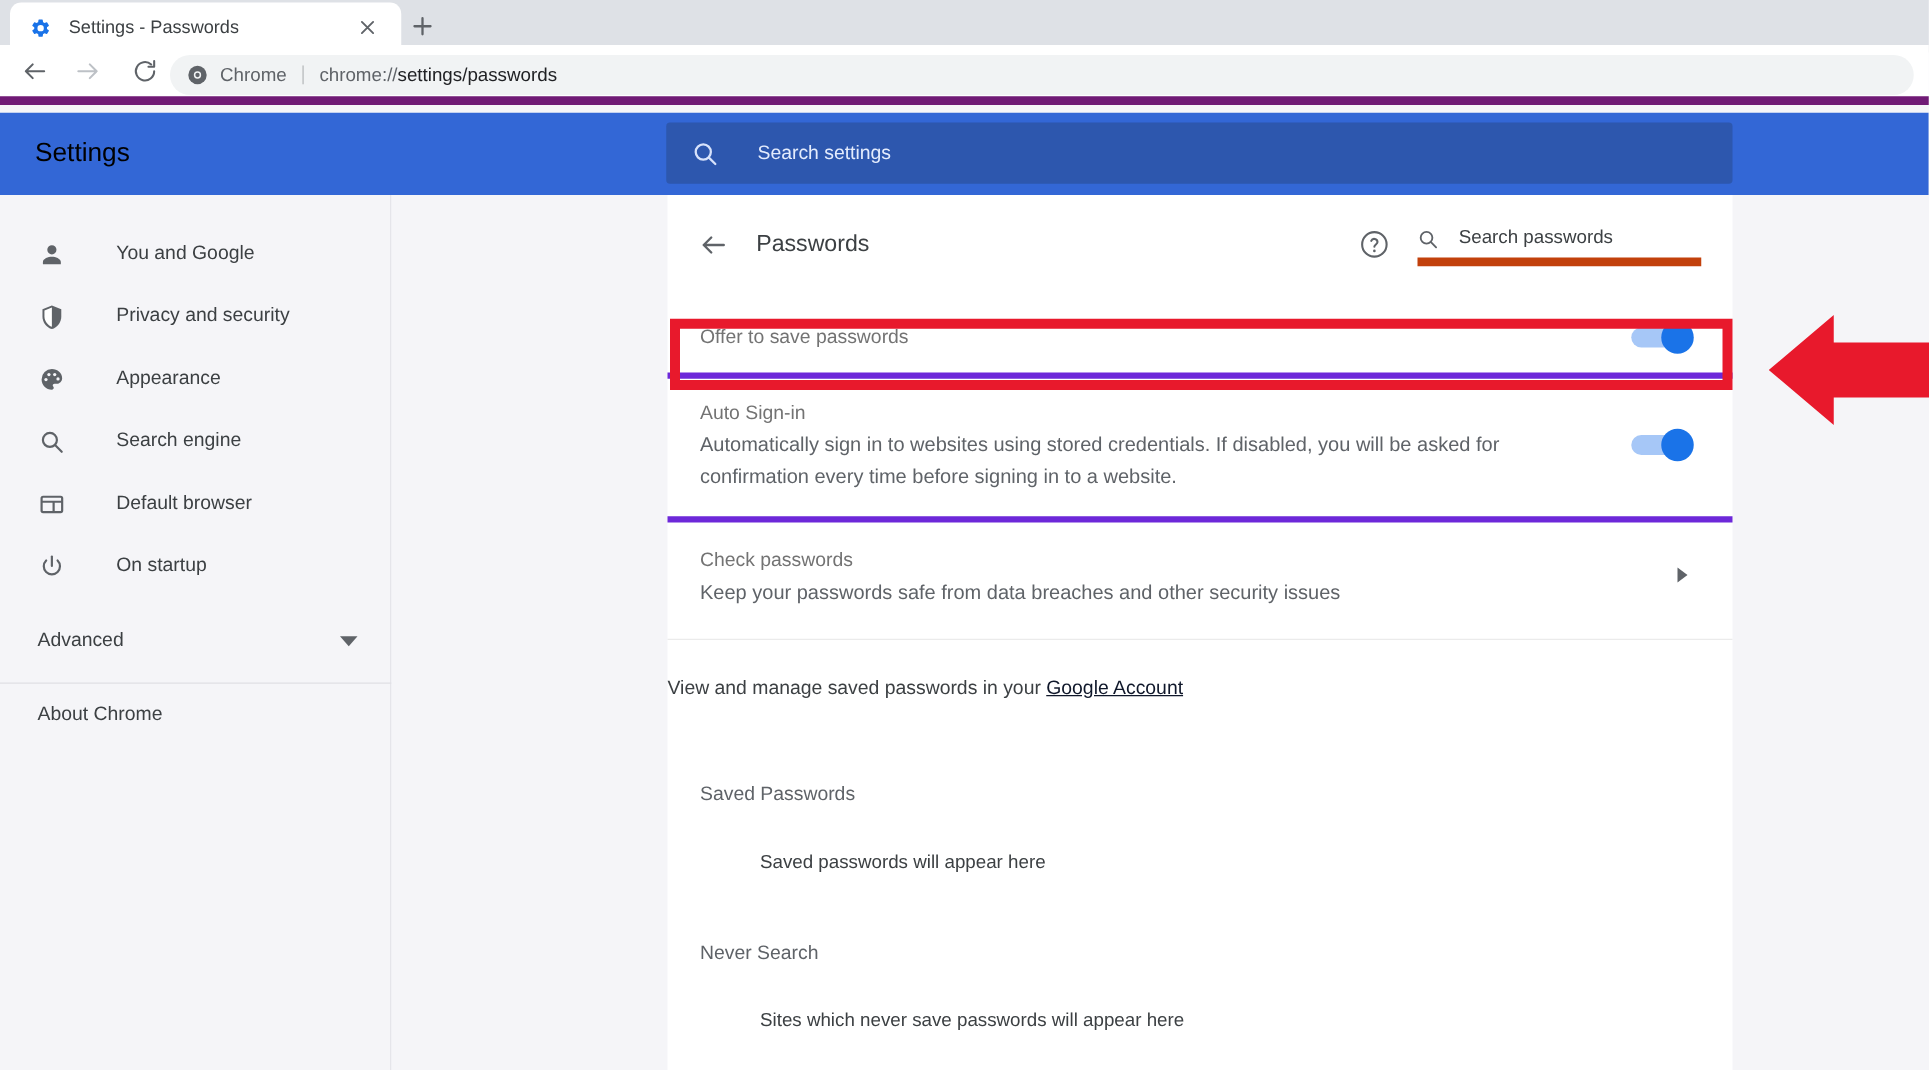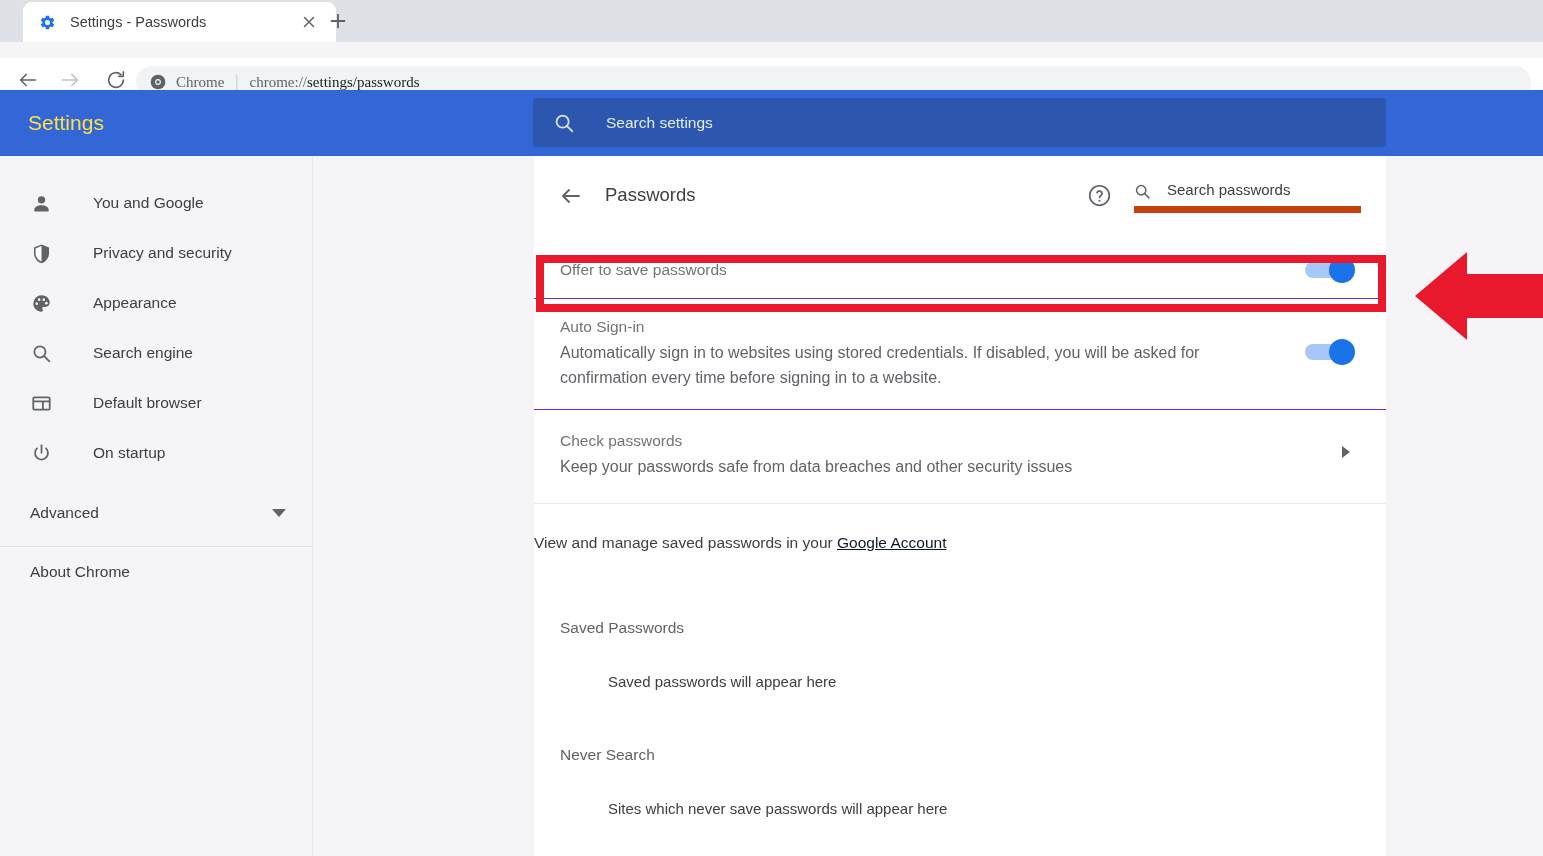--- a/index.html
+++ b/index.html
@@ -21,21 +21,20 @@
   }
   .tab {
     position: absolute;
     left: 8px; top: 2px;
     width: 313px; height: 40px;
     background: #ffffff;
     border-radius: 9px 9px 0 0;
     display: flex;
     align-items: center;
     padding-left: 16px;
-    margin-left: 15px;
   }
   .tab-favicon {
     width: 17px; height: 17px;
     flex: 0 0 auto;
     display: block;
   }
   .tab-title {
     margin-left: 14px;
     font-size: 14.5px;
     color: #3c4043;
@@ -50,27 +49,26 @@
   }
   .new-tab-btn {
     position: absolute;
     left: 327px; top: 10px;
     width: 22px; height: 22px;
     color: #5f6368;
   }
 
   .browser-toolbar {
     position: absolute;
-    left: 0; top: 58px;
+    left: 0; top: 36px;
     width: 1543px; height: 48px;
     background: #ffffff;
-    border-bottom: 5px solid #701a75;
-    display: flex;
-    align-items: center;
-    font-family: Liberation Serif, serif;
+    border-bottom: 7px solid #701a75;
+    display: flex;
+    align-items: center;
   }
   .nav-btn {
     width: 28px; height: 28px;
     margin-left: 14px;
     color: #5f6368;
     display: flex; align-items: center; justify-content: center;
   }
   .nav-btn.disabled { color: #bdc1c6; }
   .nav-btn.reload { margin-left: 18px; }
 
@@ -111,21 +109,21 @@
   .settings-header {
     position: absolute;
     left: 0; top: 0;
     width: 1543px; height: 66px;
     background: #3367d6;
   }
   .settings-brand {
     position: absolute;
     left: 28px; top: 21px;
     font-size: 21px;
-    color: #fde047;
+    color: #000000;
   }
   .settings-searchbox {
     position: absolute;
     left: 533px; top: 8px;
     width: 853px; height: 49px;
     background: #2d57ae;
     border-radius: 3px;
     display: flex;
     align-items: center;
   }
@@ -262,21 +260,21 @@
     flex: 0 0 auto;
   }
   .pw-search-placeholder {
     margin-left: 16px;
     font-size: 15px;
     color: #3c4043;
   }
 
   .row {
     position: relative;
-    border-top: 1px solid #6d28d9;
+    border-top: 5px solid #6d28d9;
     padding: 0 26px;
   }
   .row-offer {
     height: 56px;
     display: flex;
     align-items: center;
     border-top: none;
   }
   .row-text-main {
     font-size: 15.5px;

